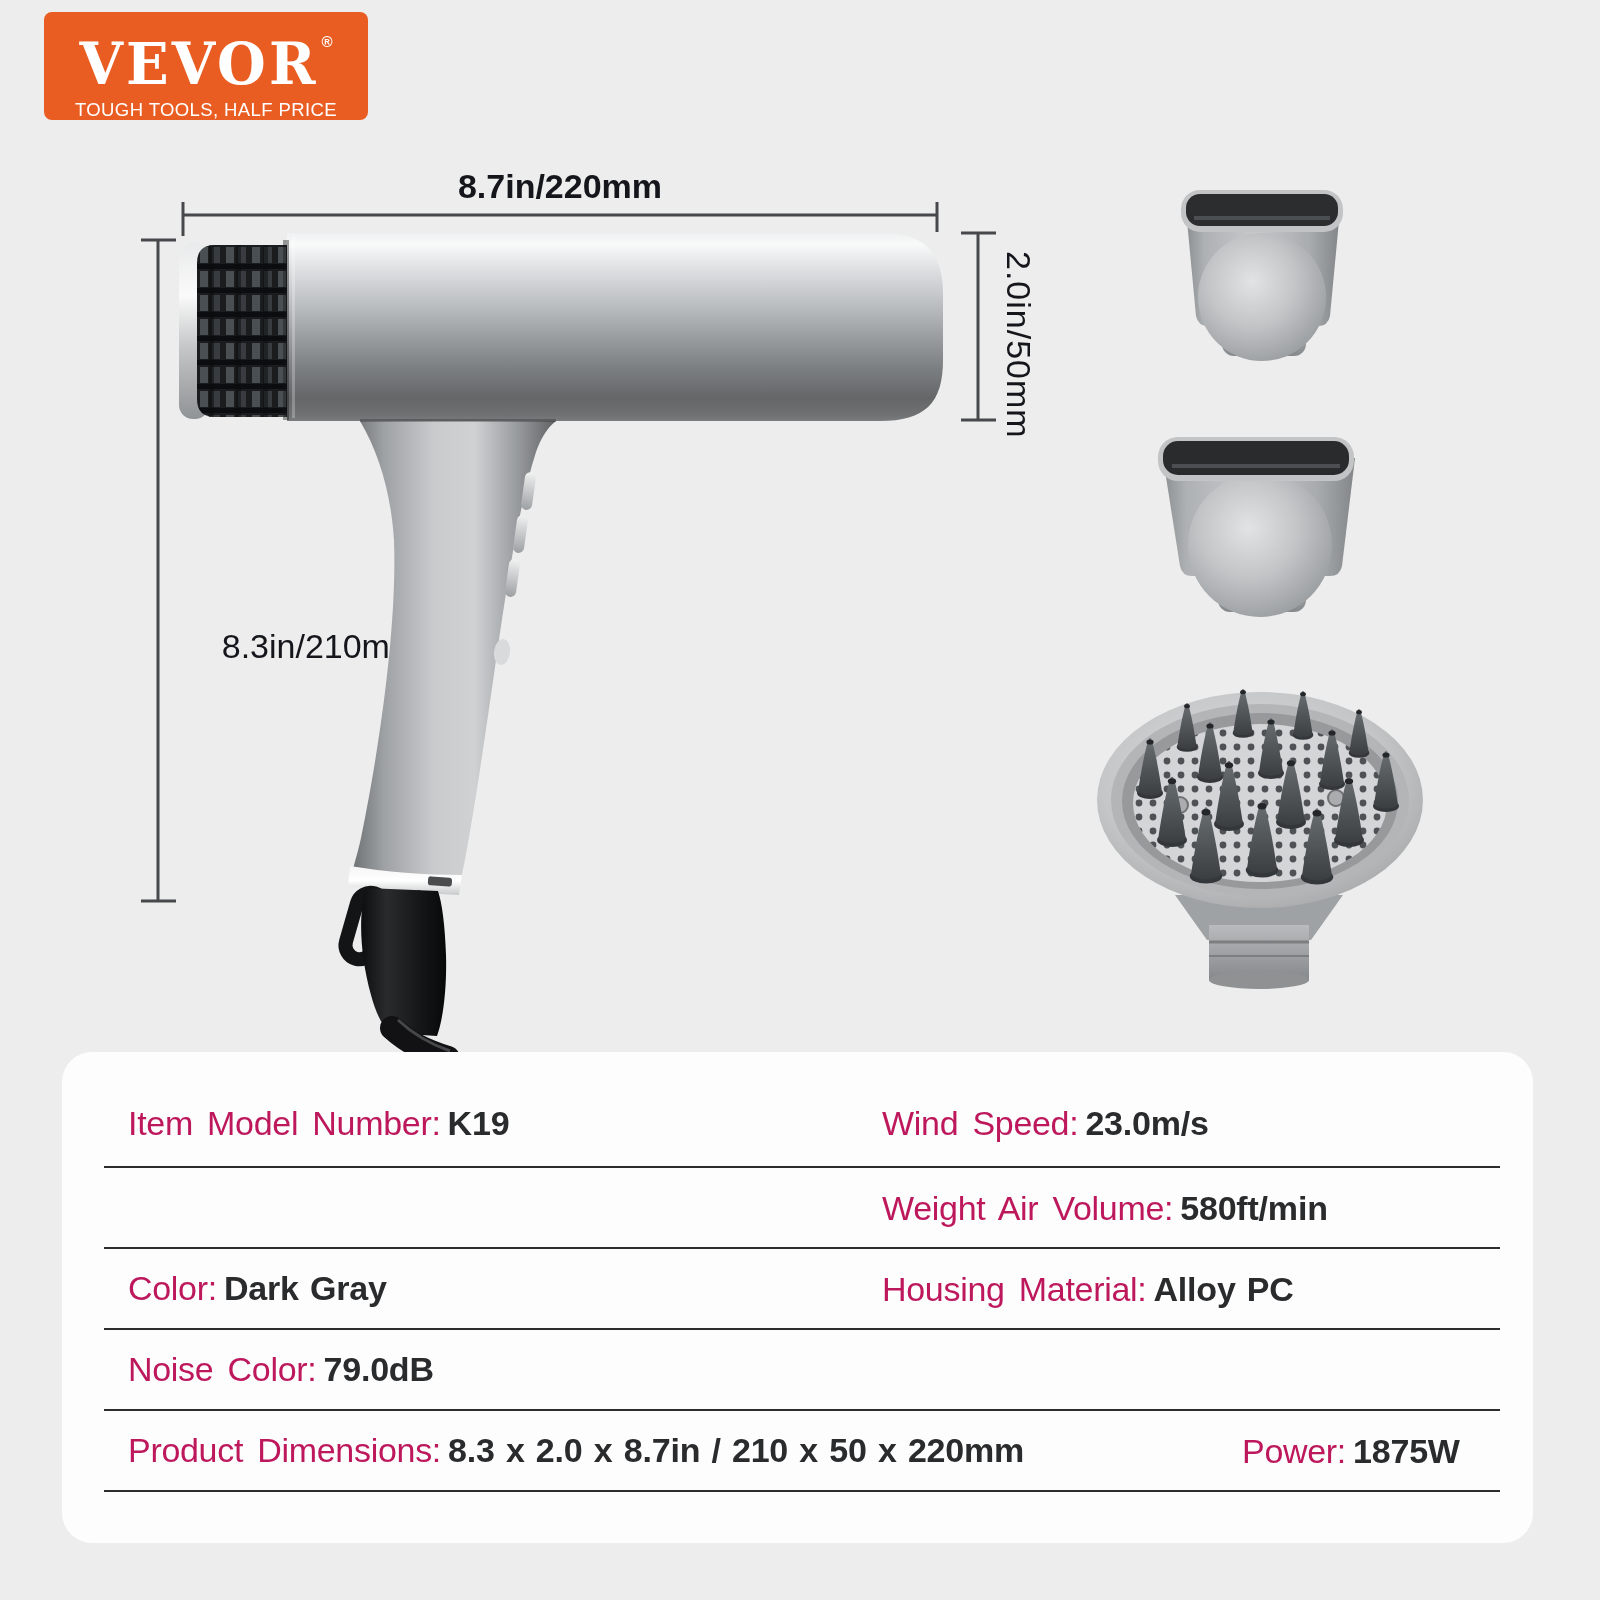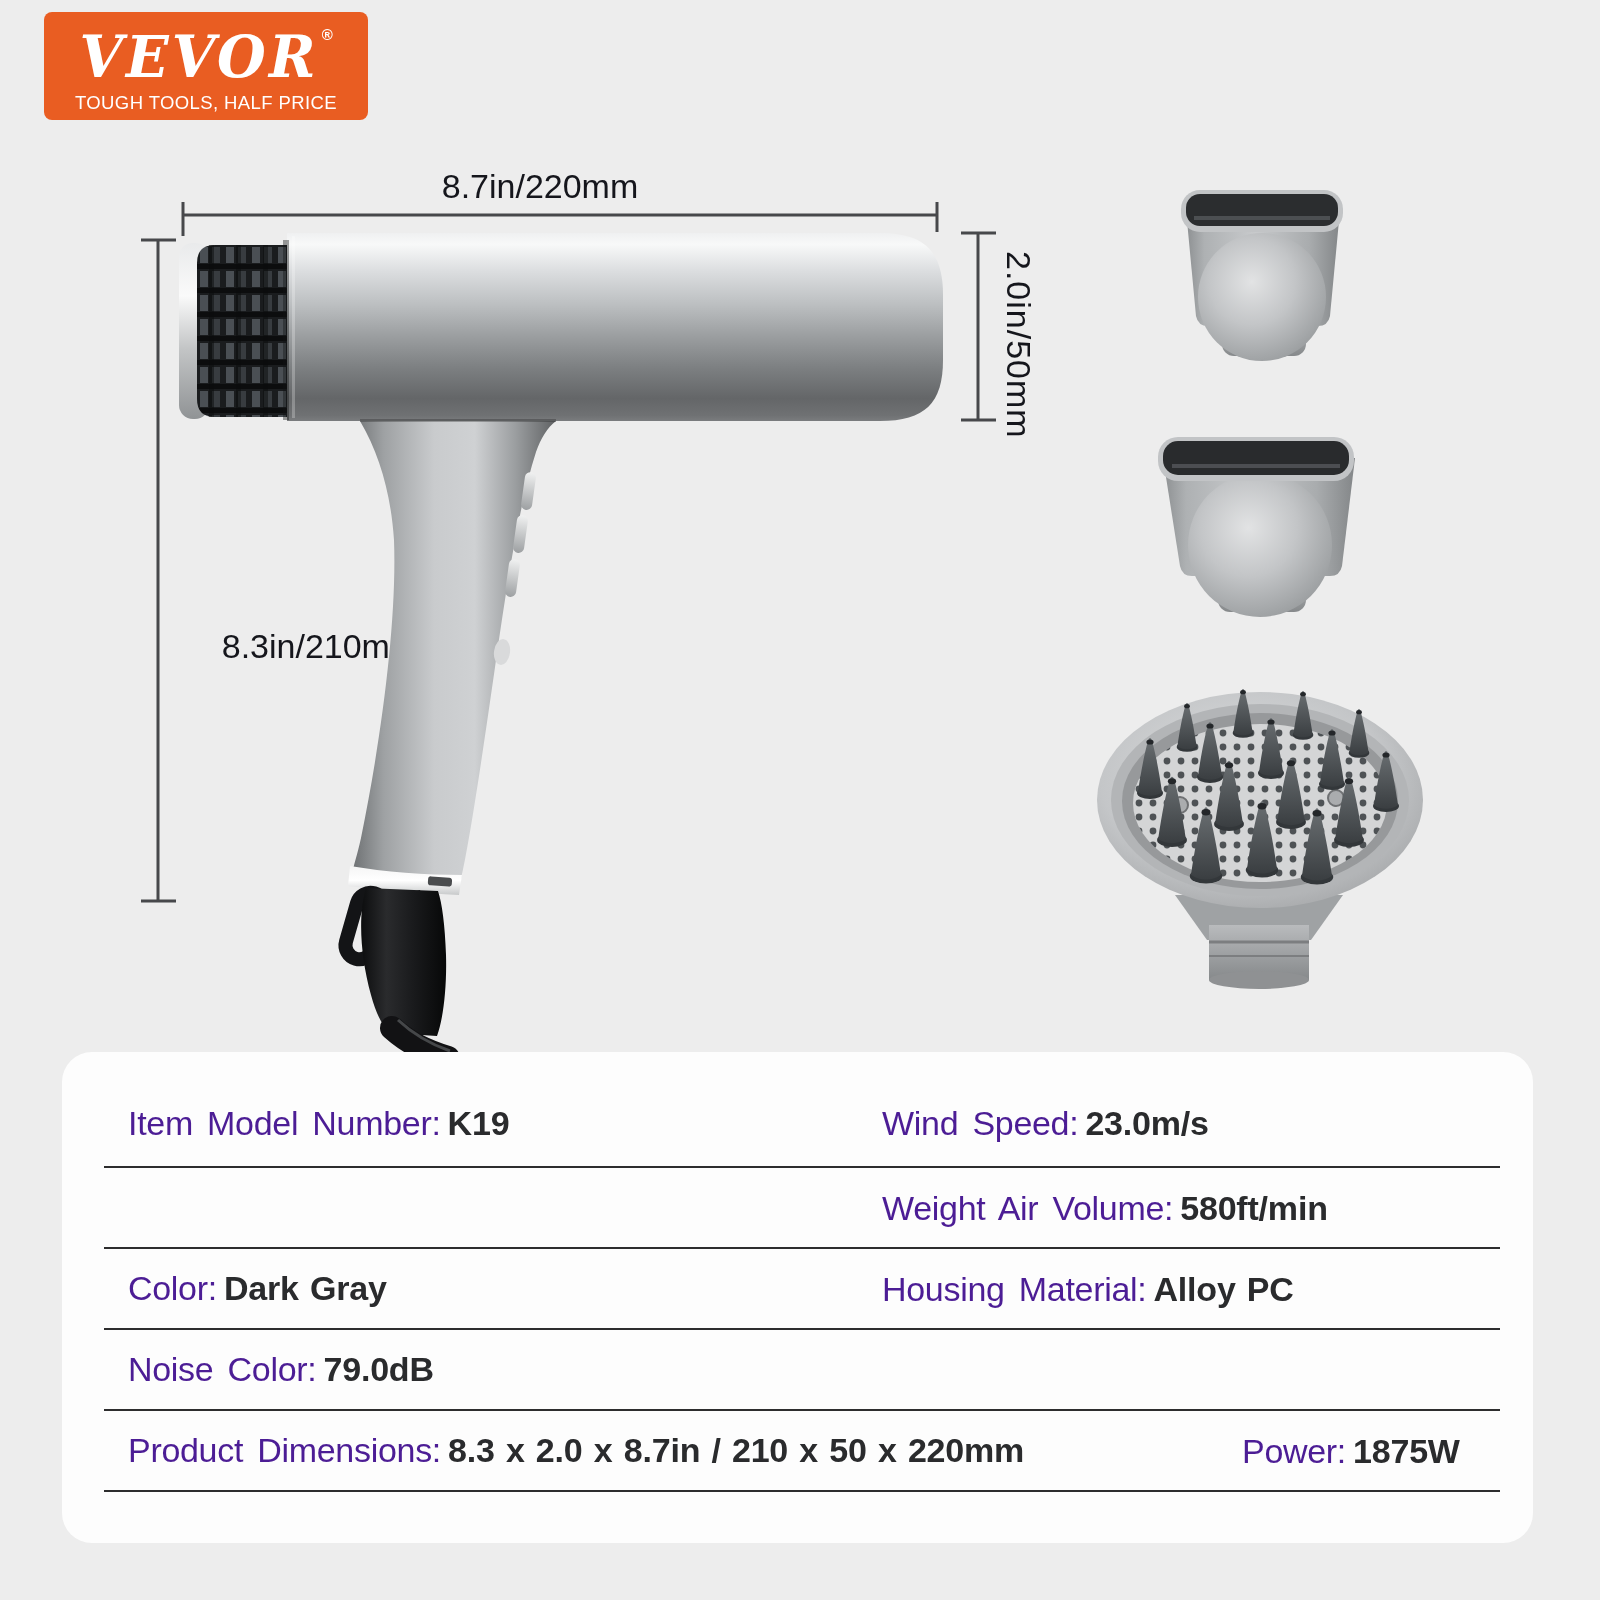--- a/index.html
+++ b/index.html
@@ -8,34 +8,34 @@
     background:#EDEDED;
     font-family:"Liberation Sans", sans-serif;
   }
   .stage{position:absolute;inset:0;}
 
   
   .logo{
     position:absolute;left:44px;top:12px;width:324px;height:108px;
     background:#E95D22;border-radius:8px;color:#fff;text-align:center;
   }
-  .logo-row{margin-top:17px;line-height:1;white-space:nowrap;font-style:italic;}
+  .logo-row{margin-top:24px;line-height:1;white-space:nowrap;}
   .logo-word{
     font-family:"DejaVu Serif", serif;font-weight:bold;font-size:56px;
     letter-spacing:3px;display:inline-block;transform:scaleY(1.02);
   }
   .logo-reg{font-size:15px;font-weight:bold;vertical-align:top;display:inline-block;margin-left:3px;margin-top:-2px;}
   .logo-tagline{margin-top:7px;font-size:18.5px;font-weight:normal;letter-spacing:0.4px;}
 
   
   .dim-label{
     position:absolute;color:#15161C;font-size:34px;white-space:nowrap;
     letter-spacing:0px;
   }
-  #dim-length{left:375px;top:167px;width:330px;text-align:center;}
+  #dim-length{left:395px;top:167px;width:330px;text-align:center;font-weight:bold;}
   #dim-height{left:180px;top:627px;width:280px;text-align:center;}
   #dim-diameter{
     left:999px;top:251px;height:170px;
     writing-mode:vertical-rl;text-orientation:mixed;letter-spacing:1px;
   }
 
   
   svg.art{position:absolute;left:0;top:0;}
 
   
@@ -46,21 +46,21 @@
   .spec-inner{position:absolute;left:42px;top:28px;width:1396px;}
   .spec-row{
     position:relative;height:79px;border-bottom:2px solid #2D2D2E;
     display:flex;align-items:center;
   }
   .spec-row.first{height:86px;}
   .cell{white-space:nowrap;}
   .cell.left{margin-left:24px;}
   .cell.right{position:absolute;left:778px;top:50%;transform:translateY(-50%);}
   .cell.power{left:1138px;}
-  .lbl{font-size:34px;color:#4c1d95;word-spacing:5px;letter-spacing:-0.3px;}
+  .lbl{font-size:34px;color:#be185d;word-spacing:5px;letter-spacing:-0.3px;}
   .val{font-size:34px;font-weight:bold;color:#2A2B2D;margin-left:7px;letter-spacing:-0.2px;word-spacing:2px;}
 </style>
 </head>
 <body>
 
 <div class="stage">
 
   <div class="logo">
     <div class="logo-row">
       <span class="logo-word">VEVOR</span><span class="logo-reg">®</span>

